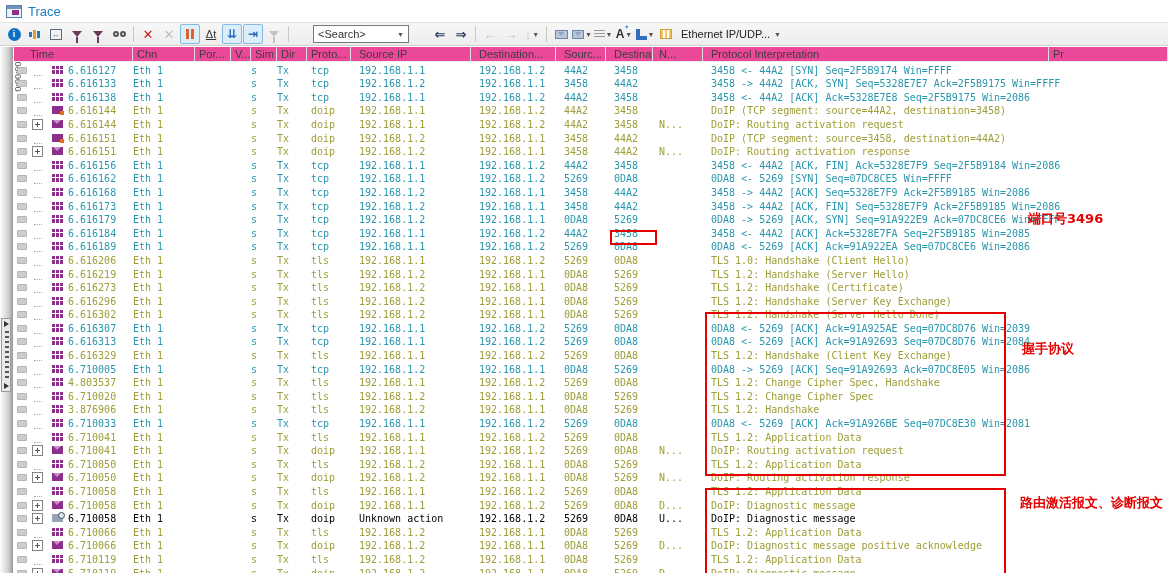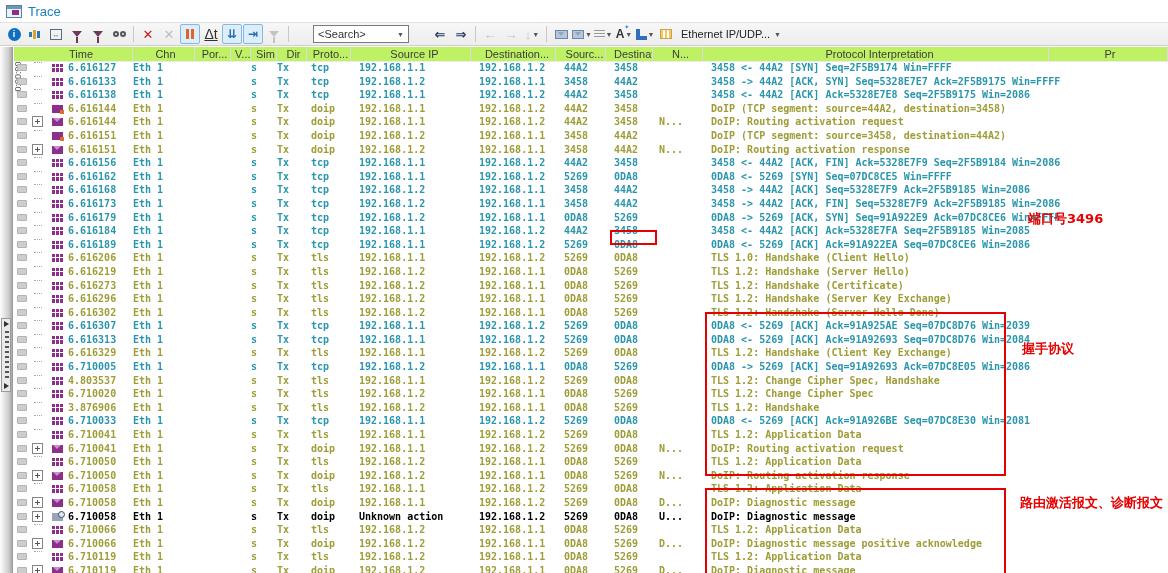--- a/index.html
+++ b/index.html
@@ -28,21 +28,21 @@
   .funnel { width:0; height:0; border-left:5px solid transparent; border-right:5px solid transparent;
     border-top:6px solid #6a3a5a; position:relative; }
   .funnel::after { content:""; position:absolute; left:-1px; top:0; width:2px; height:6px; background:#6a3a5a; }
   .funnel.gray, .funnel.gray::after { border-top-color:#c3c3c3; background:transparent; }
   .funnel.gray::after{ background:#c3c3c3; }
   .binoc i { display:inline-block; width:6px; height:6px; border:2px solid #555; border-radius:50%; }
   .binoc i+i { margin-left:1px; }
   .redx { color:#c32222; font-weight:bold; font-size:13px; }
   .grayx { color:#bdbdbd; font-weight:bold; font-size:13px; }
   .pause i { display:inline-block; width:3px; height:10px; background:#e0622d; margin:0 1px; }
-  .deltat { font-size:14px; color:#333;text-decoration:underline; }
+  .deltat { font-size:11px; color:#333;text-decoration:underline; }
   .bluglyph { color:#2a6db5; font-size:12px; font-weight:bold; }
   .grayglyph { color:#c3c3c3; font-size:13px; }
   .navy { color:#25365e; font-size:13px; font-weight:bold; }
   .chev { font-size:7px; color:#555; margin-left:1px; }
   .search-box { width:96px; height:18px; border:1px solid #7a7a7a; background:#fff; display:flex;
     align-items:center; padding:0 4px; margin:0 20px; font-size:11px; color:#333; flex:0 0 auto; }
   .search-box .sb-text { flex:1; }
   .envic { width:13px; height:9px; background:#b7c6d9; border:1px solid #6a87a8; position:relative; }
   .envic::after { content:""; position:absolute; left:2px; top:1px; width:7px; height:4px;
     border-left:3px solid transparent; border-right:3px solid transparent; border-top:4px solid #8ba5c2; width:0; }
@@ -63,31 +63,31 @@
   .vhandle::before, .vhandle::after { content:""; position:absolute; left:2px; width:0; height:0;
     border-top:3px solid transparent; border-bottom:3px solid transparent; border-left:5px solid #333; }
   .vhandle::before { top:2px; } .vhandle::after { bottom:2px; }
   .vgrip { position:absolute; left:3px; top:12px; bottom:12px; width:4px;
     background:repeating-linear-gradient(#555 0 2px, transparent 2px 5px); }
   .time-rot { position:absolute; left:13px; top:2px; writing-mode:vertical-rl; transform:rotate(180deg);
     font-size:9px; color:#555; letter-spacing:0px; }
 
   
   .hdr { position:absolute; left:14px; right:0; top:0; height:15px; display:flex;
-    font-size:11px; color:#3c3c3c; background:#bef264; border-bottom:1px solid #ececec;text-align:center; }
+    font-size:11px; color:#3c3c3c; background:#ec4899; border-bottom:1px solid #ececec; }
   .hcell { border-right:1px solid #dcdcdc; padding:1px 0 0 4px; white-space:nowrap; overflow:hidden; flex:0 0 auto; }
   .h-time{width:119px; padding-left:16px;} .h-chn{width:62px;} .h-por{width:36px;} .h-v{width:20px;}
   .h-sim{width:26px;} .h-dir{width:30px;} .h-proto{width:44px;} .h-sip{width:120px; padding-left:8px;}
   .h-dip{width:85px; padding-left:8px;} .h-sp{width:50px; padding-left:8px;} .h-dp{width:47px; padding-left:8px;}
   .h-n{width:50px; padding-left:6px;} .h-pi{width:346px; padding-left:8px;} .h-pr{flex:1;}
 
   
   .rows { position:absolute; left:14px; right:0; top:15px; bottom:0; overflow:hidden;
     font-family:"DejaVu Sans Mono","Liberation Mono",monospace; font-size:10px; }
-  .trow { display:flex; height:13.6px; align-items:flex-start; white-space:nowrap;font-weight:bold; }
+  .trow { display:flex; height:13.6px; align-items:flex-end; white-space:nowrap; }
   .cell { flex:0 0 auto; overflow:visible; }
   .f-marker{width:18px; padding-left:3px;} .f-tree{width:20px; display:flex; align-items:center;}
   .f-icon{width:16px;} .f-time{width:65px;} .f-chn{width:62px;} .f-por{width:36px;} .f-v{width:20px;}
   .f-sim{width:26px;} .f-dir{width:30px;} .f-proto{width:44px; padding-left:4px;}
   .f-sip{width:120px; padding-left:8px;} .f-dip{width:85px; padding-left:8px;}
   .f-sp{width:50px; padding-left:8px;} .f-dp{width:47px; padding-left:8px;}
   .f-n{width:50px; padding-left:6px;} .f-pi{flex:1; padding-left:8px;}
 
   .c-blue .cell { color:#2996ad; }
   .c-olive .cell { color:#9e9d37; }

